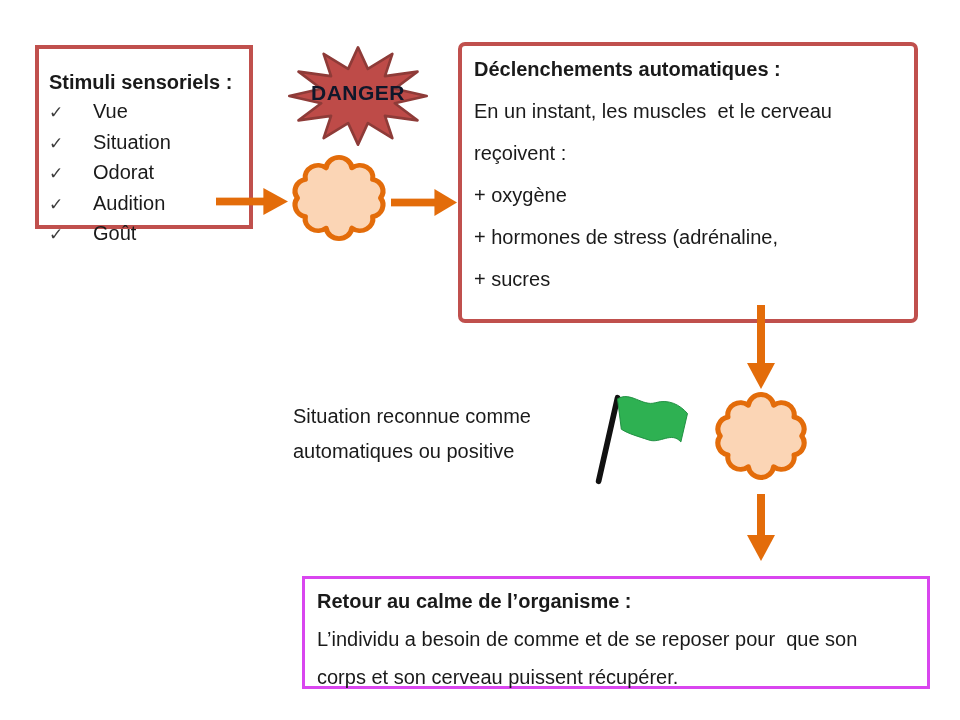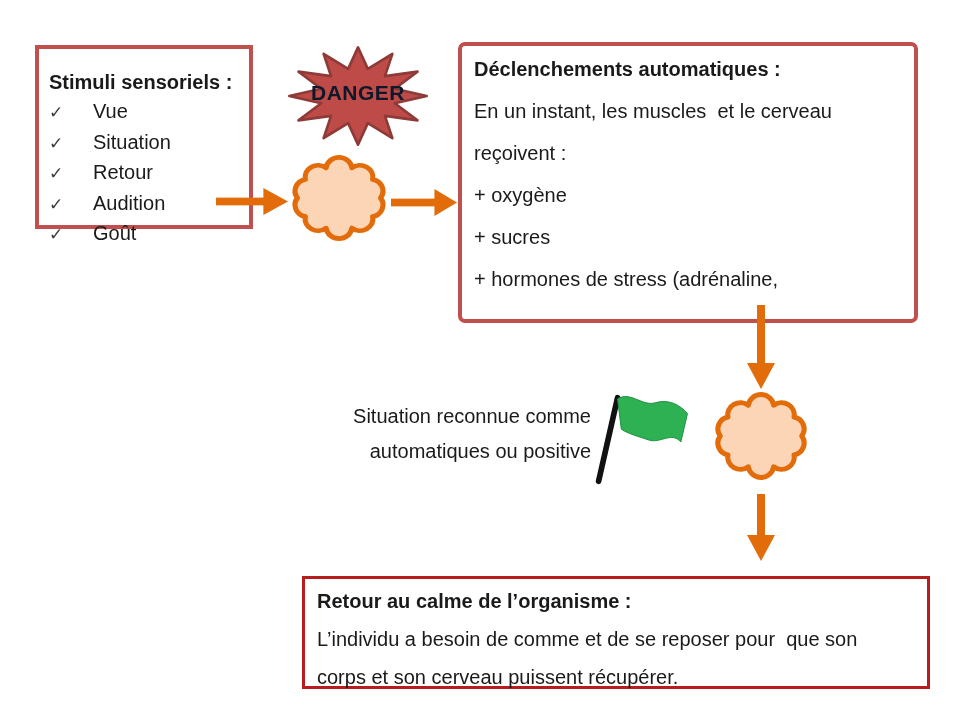--- a/index.html
+++ b/index.html
@@ -9,21 +9,21 @@
   .canvas {
     position: relative;
     width: 960px;
     height: 720px;
     background: #ffffff;
     overflow: hidden;
   }
 
   .box { position: absolute; background: #ffffff; z-index: 1; }
   .box-red   { border: 4px solid #C0504D; }
-  .box-green { border: 3px solid #b91c1c; }
+  .box-green { border: 3px solid #d946ef; }
 
   .box-title { font-weight: bold; font-size: 20px; white-space: pre-wrap; }
   .line { font-size: 20px; white-space: pre-wrap; margin-top: 8px; }
 
   
   .stimuli-box { left: 35px; top: 45px; width: 218px; height: 184px; padding: 18px 10px; }
   .stimuli-box .box-title { line-height: 30px; }
   .check-row { display: flex; align-items: baseline; line-height: 28.5px; font-size: 20px; }
   .check-glyph { width: 44px; font-size: 17px; color: #3d3d3d; flex: 0 0 44px; }
 
@@ -53,21 +53,21 @@
 
   
   .triggers-box { left: 458px; top: 42px; width: 460px; height: 281px; padding: 6px 12px; border-radius: 7px; }
   .triggers-box .box-title { line-height: 34px; }
   .triggers-box .line { line-height: 34px; }
   .triggers-box .line.indent { padding-left: 34px; }
 
   
   .situation-label {
     position: absolute; left: 293px; top: 399px; width: 298px;
-    text-align: right; font-size: 20px; line-height: 35px;
+    text-align: left; font-size: 20px; line-height: 35px;
   }
 
   
   .flag { position: absolute; left: 592px; top: 390px; width: 104px; height: 98px; }
   .flag svg { display: block; width: 100%; height: 100%; }
 
   
   .calm-box { left: 302px; top: 576px; width: 628px; height: 113px; padding: 7px 12px; }
   .calm-box .box-title { line-height: 30px; }
   .calm-box .line { line-height: 30px; }
@@ -82,21 +82,21 @@
     <div class="check-row">
       <span class="check-glyph">✓</span>
       <span>Vue</span>
     </div>
     <div class="check-row">
       <span class="check-glyph">✓</span>
       <span>Situation</span>
     </div>
     <div class="check-row">
       <span class="check-glyph">✓</span>
-      <span>Retour</span>
+      <span>Odorat</span>
     </div>
     <div class="check-row">
       <span class="check-glyph">✓</span>
       <span>Audition</span>
     </div>
     <div class="check-row">
       <span class="check-glyph">✓</span>
       <span>Goût</span>
     </div>
   </div>
@@ -126,22 +126,22 @@
       <rect x="0" y="11" width="52" height="8" fill="#E36C0A"></rect>
       <polygon points="50,1 76,15 50,29" fill="#E36C0A"></polygon>
     </svg>
   </div>
 
   <div class="box box-red triggers-box">
     <div class="box-title">Déclenchements automatiques :</div>
     <div class="line">En un instant, les muscles  et le cerveau</div>
     <div class="line">reçoivent :</div>
     <div class="line">+ oxygène</div>
+    <div class="line">+ hormones de stress (adrénaline,</div>
     <div class="line">+ sucres</div>
-    <div class="line">+ hormones de stress (adrénaline,</div>
   </div>
 
   <div class="arrow arrow-d1">
     <svg viewBox="0 0 30 84" preserveAspectRatio="none">
       <rect x="11" y="0" width="8" height="60" fill="#E36C0A"></rect>
       <polygon points="1,58 29,58 15,84" fill="#E36C0A"></polygon>
     </svg>
   </div>
 
   <div class="situation-label">

